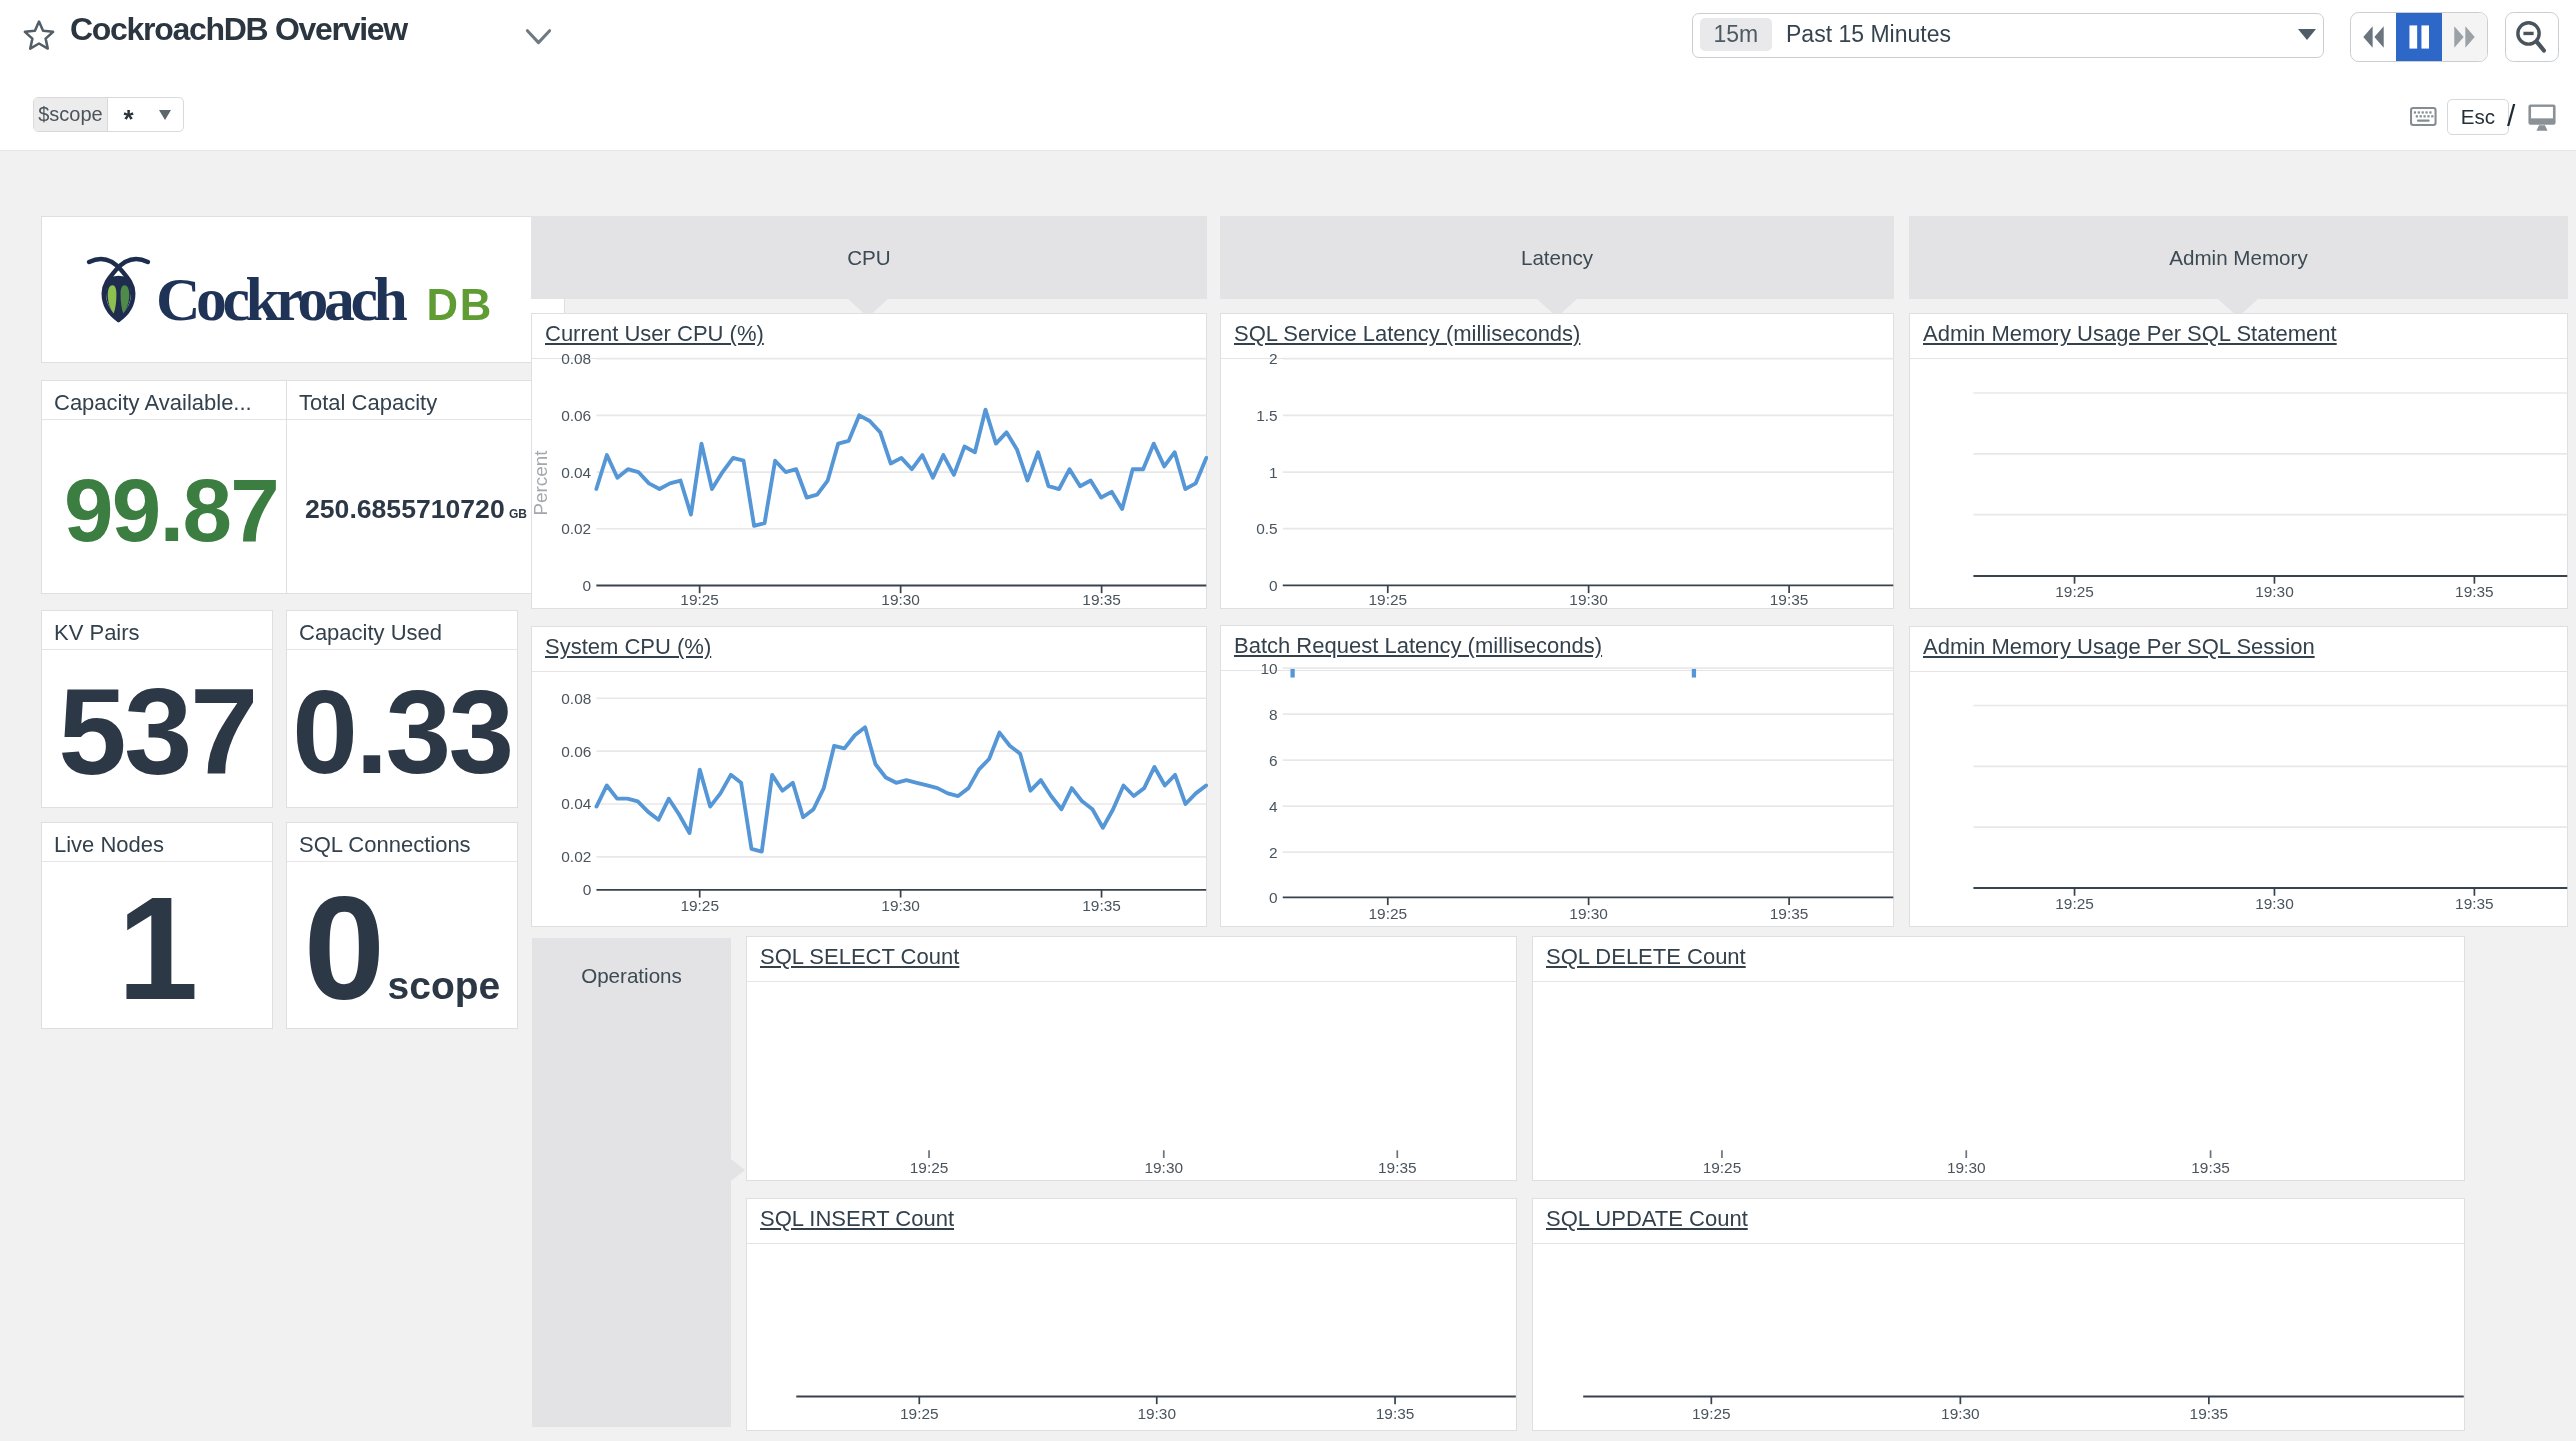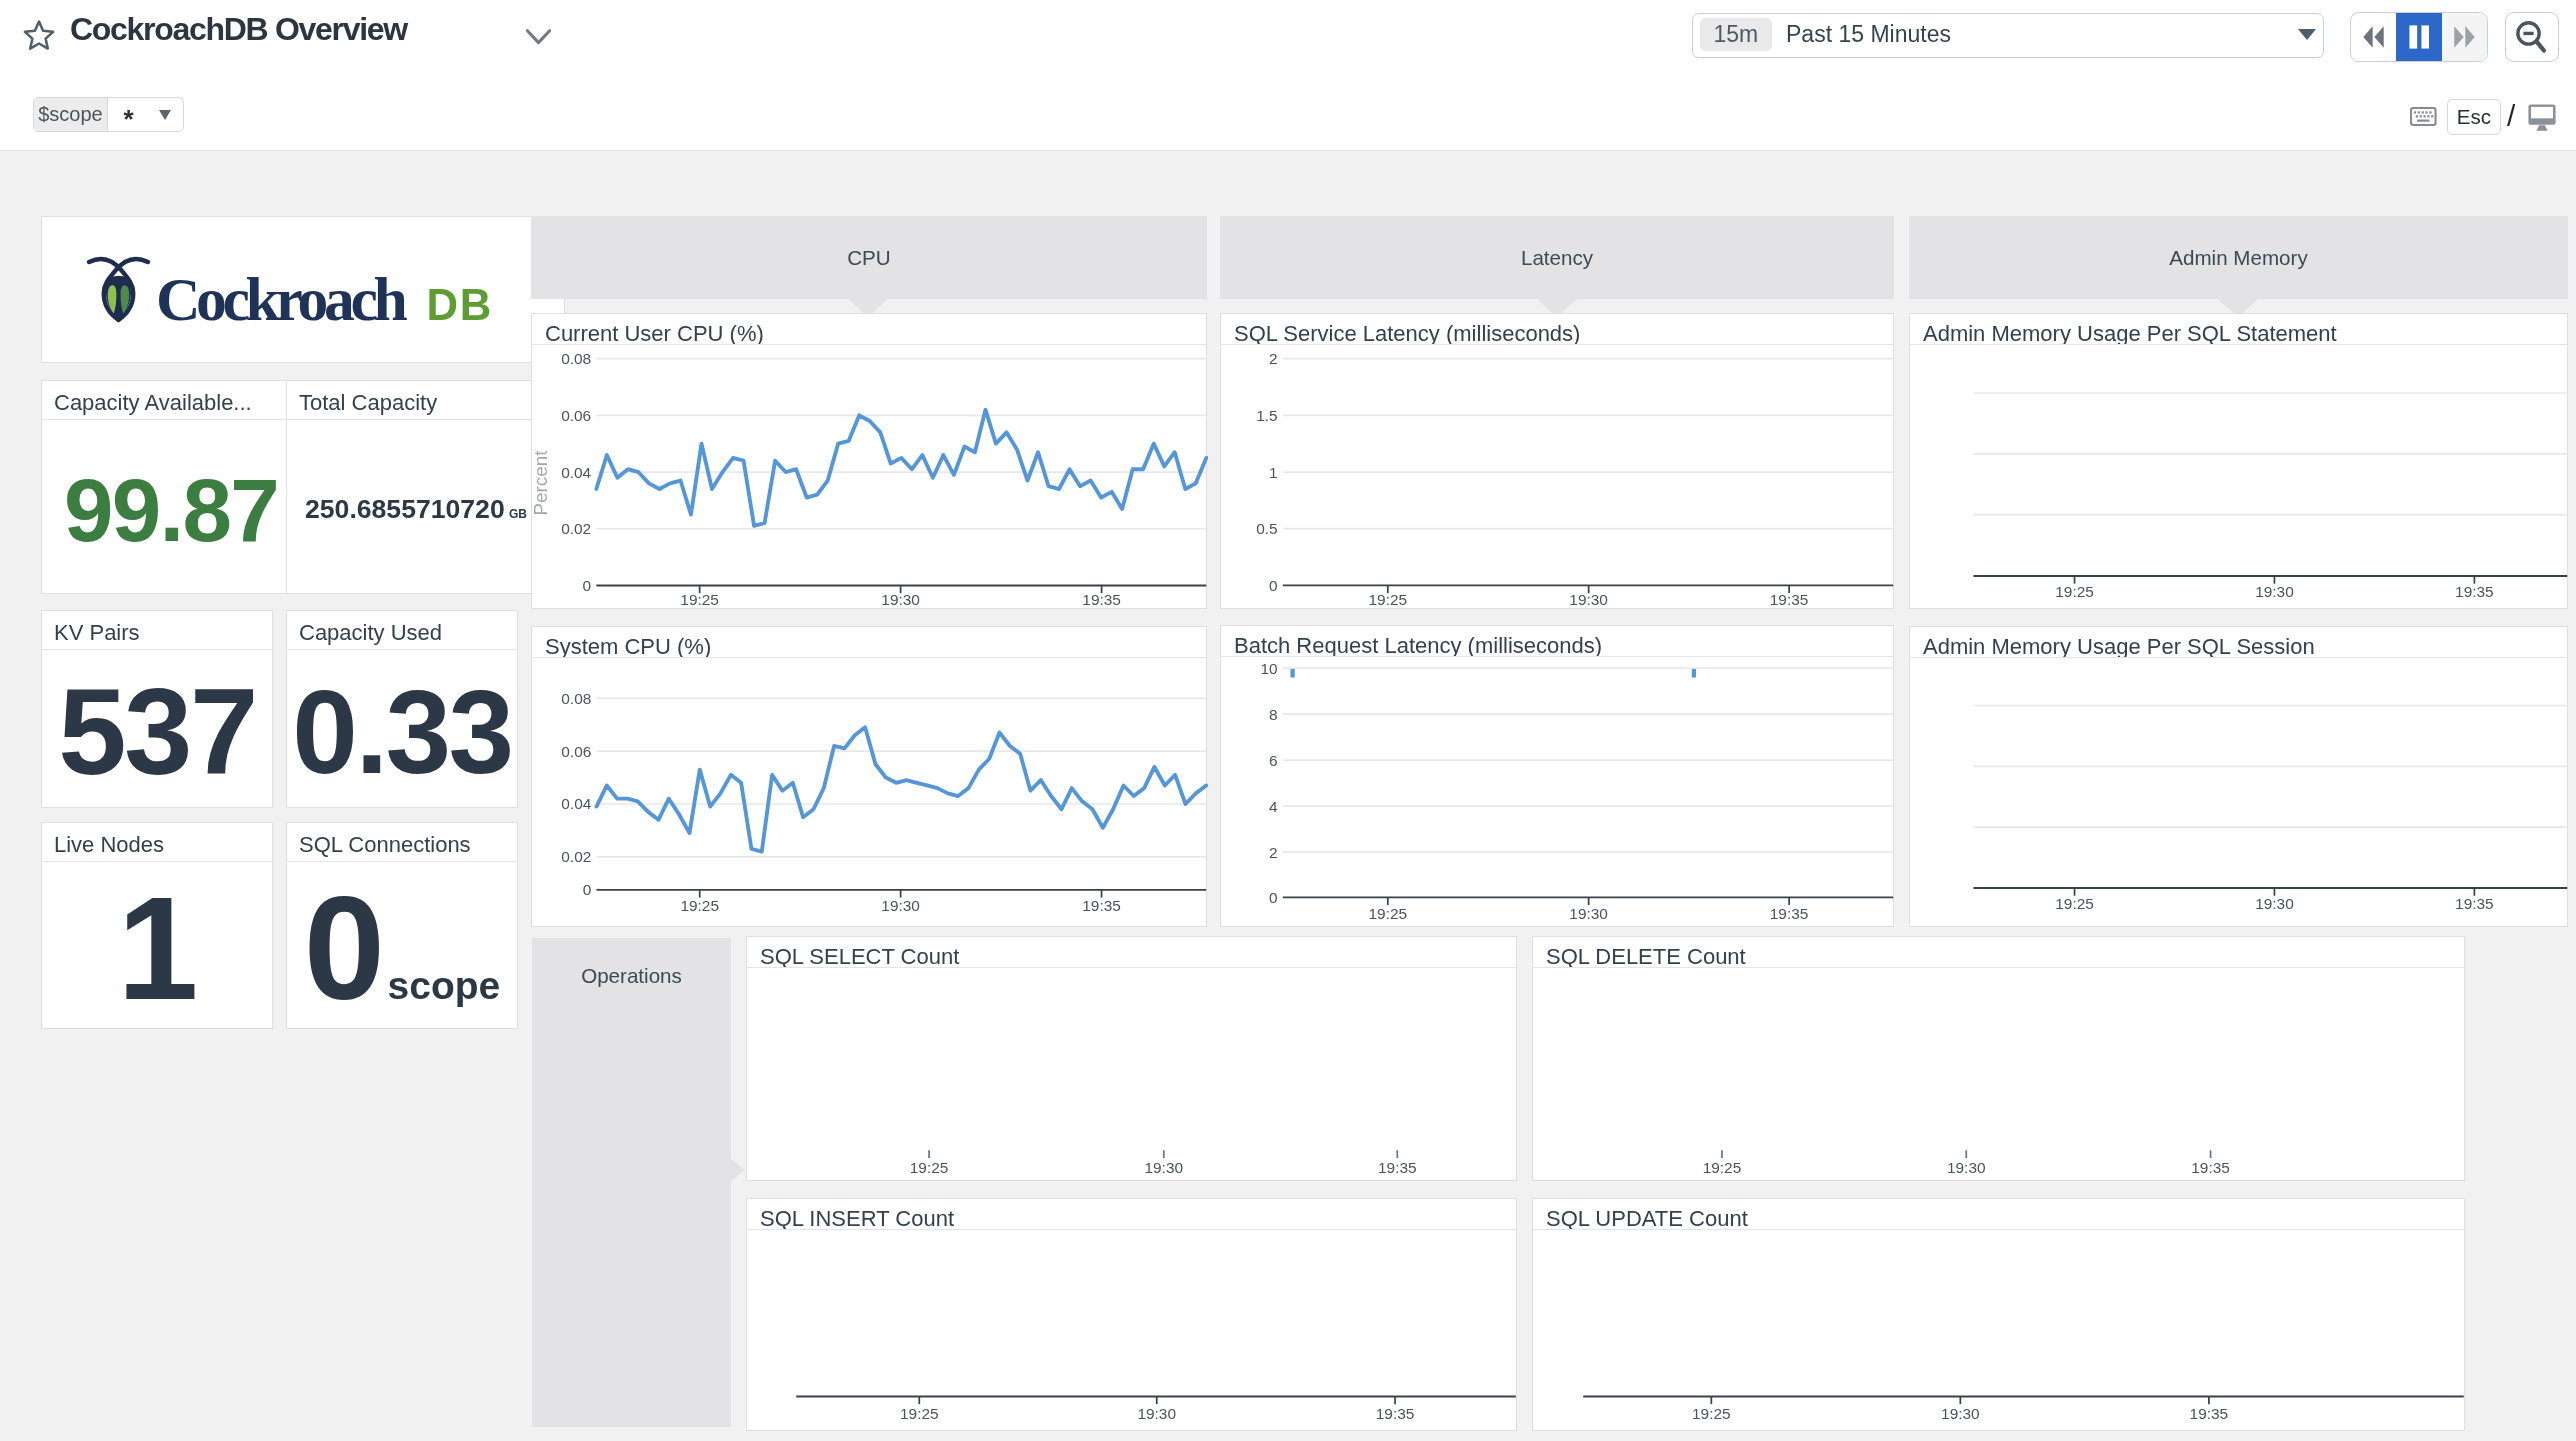--- a/index.html
+++ b/index.html
@@ -1,18 +1,18 @@
 <!DOCTYPE html>
 <html style="font-size:13.7px"><head><meta charset="utf-8"><style>
 * { margin:0; padding:0; box-sizing:border-box; }
 body { font-family:"Liberation Sans", sans-serif; }
 #page { position:relative; width:2576px; height:1441px; background:#fff; overflow:hidden; }
 #dash { position:absolute; left:0; top:150px; width:2576px; height:1291px; background:#f1f1f2; border-top:1.7px solid #e6e6e8; }
 .card { position:absolute; background:#ffffff; border:1.7px solid #dfdfe2; }
-.ctitle { position:absolute; left:0; top:0; right:0; height:31px; line-height:39px; padding-left:13px; color:#33414d; font-size:22px; border-bottom:1.7px solid #e4e4e7; white-space:nowrap; overflow:hidden; }
+.ctitle { position:absolute; left:0; top:0; right:0; height:45px; line-height:39px; padding-left:13px; color:#33414d; font-size:22px; border-bottom:1.7px solid #e4e4e7; white-space:nowrap; overflow:hidden;text-decoration:underline; }
 .vtitle { position:absolute; left:0; top:0; right:0; height:39px; line-height:43px; padding-left:12px; color:#33414d; font-size:22px; border-bottom:1.7px solid #e4e4e7; white-space:nowrap; overflow:hidden; }
 .vwrap { position:absolute; left:3.4px; right:3.4px; display:flex; align-items:center; justify-content:center; font-weight:bold; color:#2c3845; }
 .ghead { position:absolute; background:#e3e3e5; color:#3c4a54; font-size:20.6px; display:flex; align-items:center; justify-content:center; }
 .notchd { position:absolute; width:0; height:0; border-left:20.6px solid transparent; border-right:20.6px solid transparent; border-top:18px solid #e3e3e5; }
 .notchr { position:absolute; width:0; height:0; border-top:11px solid transparent; border-bottom:11px solid transparent; border-left:14.6px solid #e3e3e5; }
 </style></head><body>
 <div id="page">
 <div id="dash"></div>
 <svg width="34" height="36" viewBox="0 0 40 42" style="position:absolute;left:22px;top:18px">
 <path d="M20 4 L24.8 14.9 L36.6 16.1 L27.8 24.1 L30.3 35.8 L20 29.8 L9.7 35.8 L12.2 24.1 L3.4 16.1 L15.2 14.9 Z" fill="none" stroke="#545e66" stroke-width="3" stroke-linejoin="round"></path>
@@ -68,21 +68,21 @@
         <rect x="22.5" y="5" width="2.6" height="2.6"></rect>
 <rect x="6.7" y="9.5" width="2.6" height="2.6"></rect>
         <rect x="11.2" y="9.5" width="2.6" height="2.6"></rect>
         <rect x="15.7" y="9.5" width="2.6" height="2.6"></rect>
         <rect x="20.2" y="9.5" width="2.6" height="2.6"></rect>
         <rect x="24.7" y="9.5" width="2.6" height="2.6"></rect>
 <rect x="4.5" y="9.5" width="0" height="0"></rect>
 <rect x="8" y="14.5" width="15" height="2.6" rx="1.3"></rect>
       </g>
     </svg>
-<div style="position:absolute;left:2447px;top:99px;width:54px;height:36px;border:1.7px solid #d6d9db;border-radius:5.1px;background:#fff;color:#242f38;font-size:20.6px;display:flex;align-items:center;justify-content:center">Esc</div>
+<div style="position:absolute;left:2447px;top:99px;width:62px;height:36px;border:1.7px solid #d6d9db;border-radius:5.1px;background:#fff;color:#242f38;font-size:20.6px;display:flex;align-items:center;justify-content:center">Esc</div>
 <div style="position:absolute;left:2507px;top:99px;font-size:30px;color:#1f2a33">/</div>
 <svg width="28" height="28" viewBox="0 0 33 33" style="position:absolute;left:2528px;top:104px">
 <rect x="0.5" y="0.5" width="32" height="24" rx="2.5" fill="#8a9298"></rect>
 <rect x="3.6" y="3.4" width="25.8" height="13.5" fill="#fff"></rect>
 <path d="M13 25 L20 25 L23 31.5 L10 31.5 Z" fill="#8a9298"></path>
     </svg>
 <div class="card" style="left:41px;top:216px;width:524px;height:147px">
 <svg width="472" height="144" viewBox="0 0 551 168">
 <path d="M55,52.5 C70,45 82,49.5 92.5,62 C101,72 106.5,79 106.5,89 C106.5,102 99.5,113 89.3,120" fill="none" stroke="#1e2d4d" stroke-width="5.2" stroke-linecap="round"></path>
 <path d="M123.6,52.5 C108.6,45 96.6,49.5 86.1,62 C77.6,72 72.1,79 72.1,89 C72.1,102 79.1,113 89.3,120" fill="none" stroke="#1e2d4d" stroke-width="5.2" stroke-linecap="round"></path>

